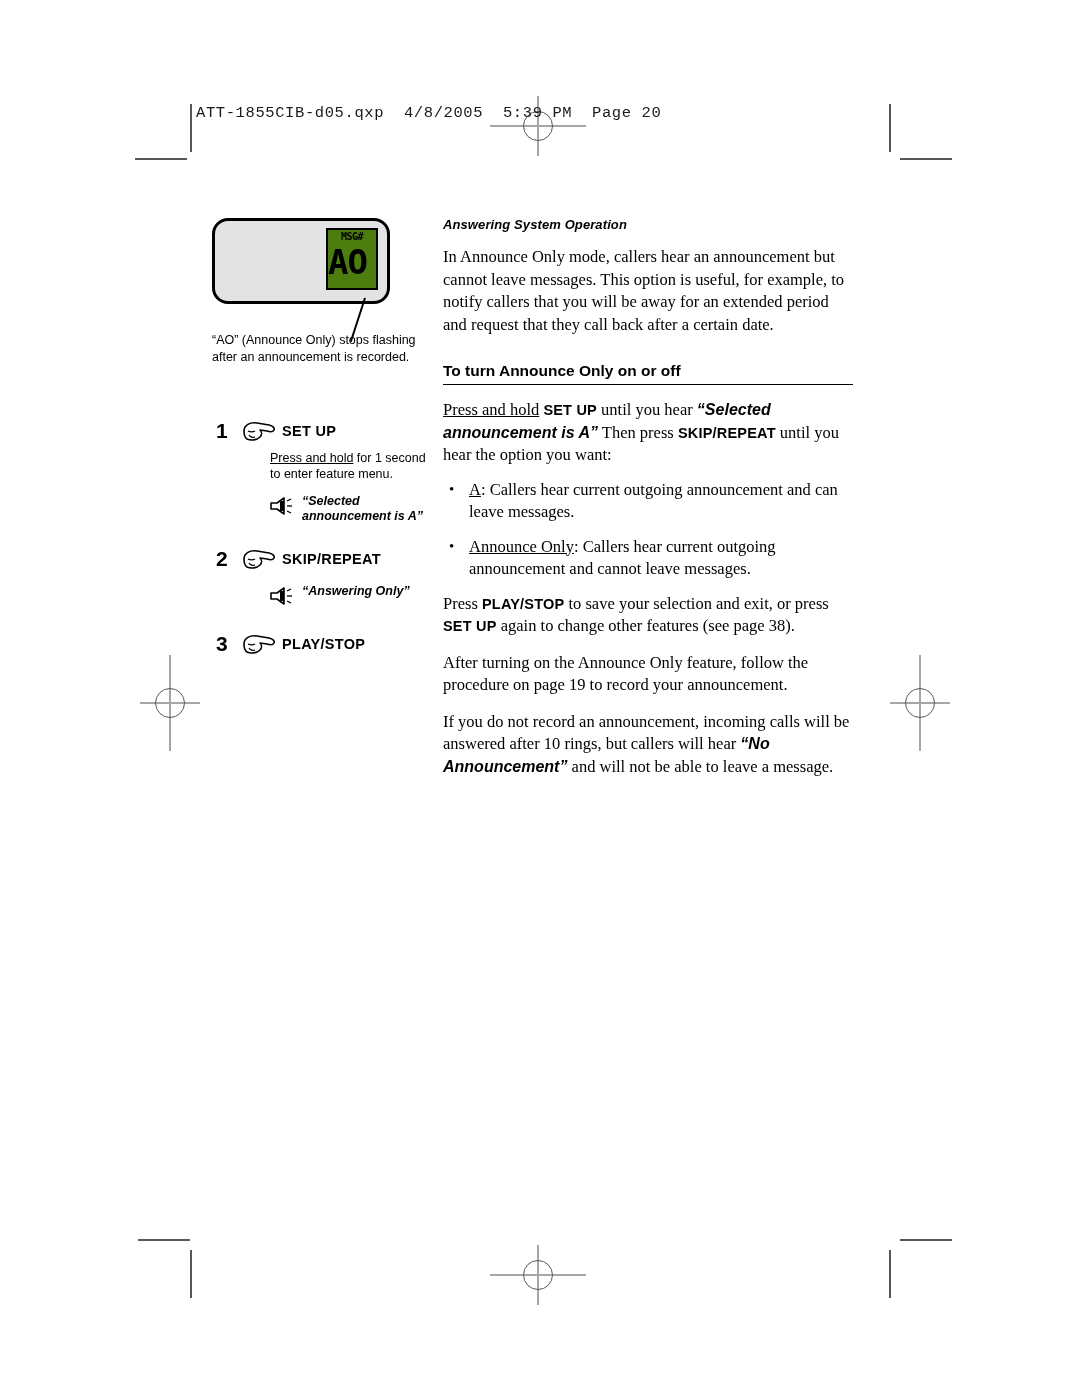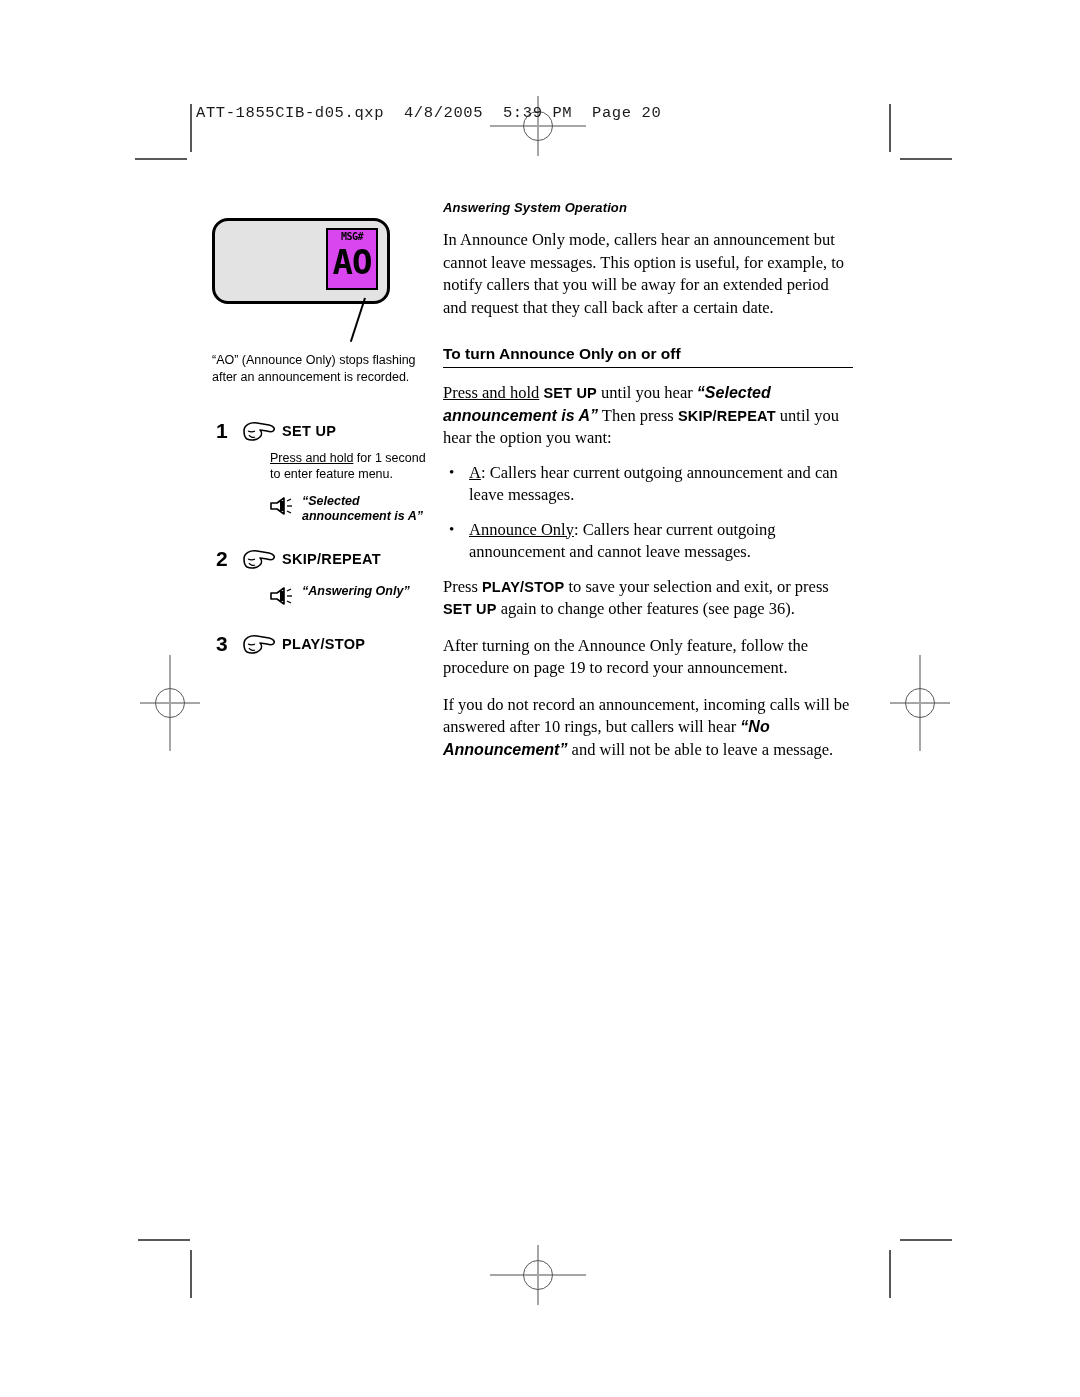--- a/index.html
+++ b/index.html
@@ -79,41 +79,40 @@
     background: #e3e3e3;
     box-sizing: border-box;
   }
   .lcd-seg-box {
     position: absolute;
     right: 12px;
     top: 10px;
     width: 52px;
     height: 62px;
     border: 2px solid #000;
-    background: #d946ef;
+    background: #4d7c0f;
     box-sizing: border-box;
   }
   .lcd-msg {
     position: absolute;
     top: 2px;
     left: 0;
     width: 100%;
     text-align: center;
     font-family: "DejaVu Sans Mono", monospace;
     font-size: 10px;
     font-weight: 700;
     letter-spacing: -0.5px;
     line-height: 10px;
   }
   .lcd-val {
     position: absolute;
     top: 12px;
     left: 0;
     width: 100%;
-    text-align: center;
     font-family: "DejaVu Sans Mono", monospace;
     font-size: 34px;
     font-weight: 700;
     line-height: 40px;
     letter-spacing: -1px;
   }
   .leader {
     position: absolute;
     left: 152px;
     top: 80px;
@@ -126,21 +125,20 @@
 
   .lcd-caption {
     position: absolute;
     left: 0;
     top: 114px;
     width: 205px;
     font-family: "Liberation Sans", sans-serif;
     font-size: 12.5px;
     line-height: 16.5px;
     color: #000;
-    margin-top: 20px;
   }
 
   
   .steps {
     position: absolute;
     left: 4px;
     top: 200px;
     width: 215px;
   }
   .step-row {
@@ -192,21 +190,21 @@
     font-size: 12.5px;
     font-weight: 700;
     font-style: italic;
     line-height: 15px;
   }
 
   
   .right-col {
     position: absolute;
     left: 443px;
-    top: 200px;
+    top: 217px;
     width: 410px;
   }
   .eyebrow {
     font-size: 13px;
     font-style: italic;
     font-weight: 700;
     margin: 0 0 8px 0;
     letter-spacing: 0.1px;
   }
   .title-bar {
@@ -408,21 +406,21 @@
 
     <div class="sec-head">To turn Announce Only on or off</div>
 
     <p class="body-p"><u class="ul">Press and hold</u> <b class="caps">SET UP</b><span> until you hear </span><i class="quote">“Selected announcement is A”</i><span> Then press </span><b class="caps">SKIP/REPEAT</b><span> until you hear the option you want:</span></p>
 
     <ul class="bullets">
       <li><u class="ul">A</u><span>: Callers hear current outgoing announcement and can leave messages.</span></li>
       <li><u class="ul">Announce Only</u><span>: Callers hear current outgoing announcement and cannot leave messages.</span></li>
     </ul>
 
-    <p class="body-p" style="margin-top:6px;"><span>Press </span><b class="caps">PLAY/STOP</b><span> to save your selection and exit, or press </span><b class="caps">SET UP</b><span> again to change other features (see page 36).</span></p>
+    <p class="body-p" style="margin-top:6px;"><span>Press </span><b class="caps">PLAY/STOP</b><span> to save your selection and exit, or press </span><b class="caps">SET UP</b><span> again to change other features (see page 38).</span></p>
 
 
     <p class="body-p">After turning on the Announce Only feature, follow the procedure on page 19 to record your announcement.</p>
 
     <p class="body-p"><span>If you do not record an announcement, incoming calls will be answered after 10 rings, but callers will hear </span><i class="quote">“No Announcement”</i><span> and will not be able to leave a message.</span></p>
 
   </div>
 
 
 </div>

